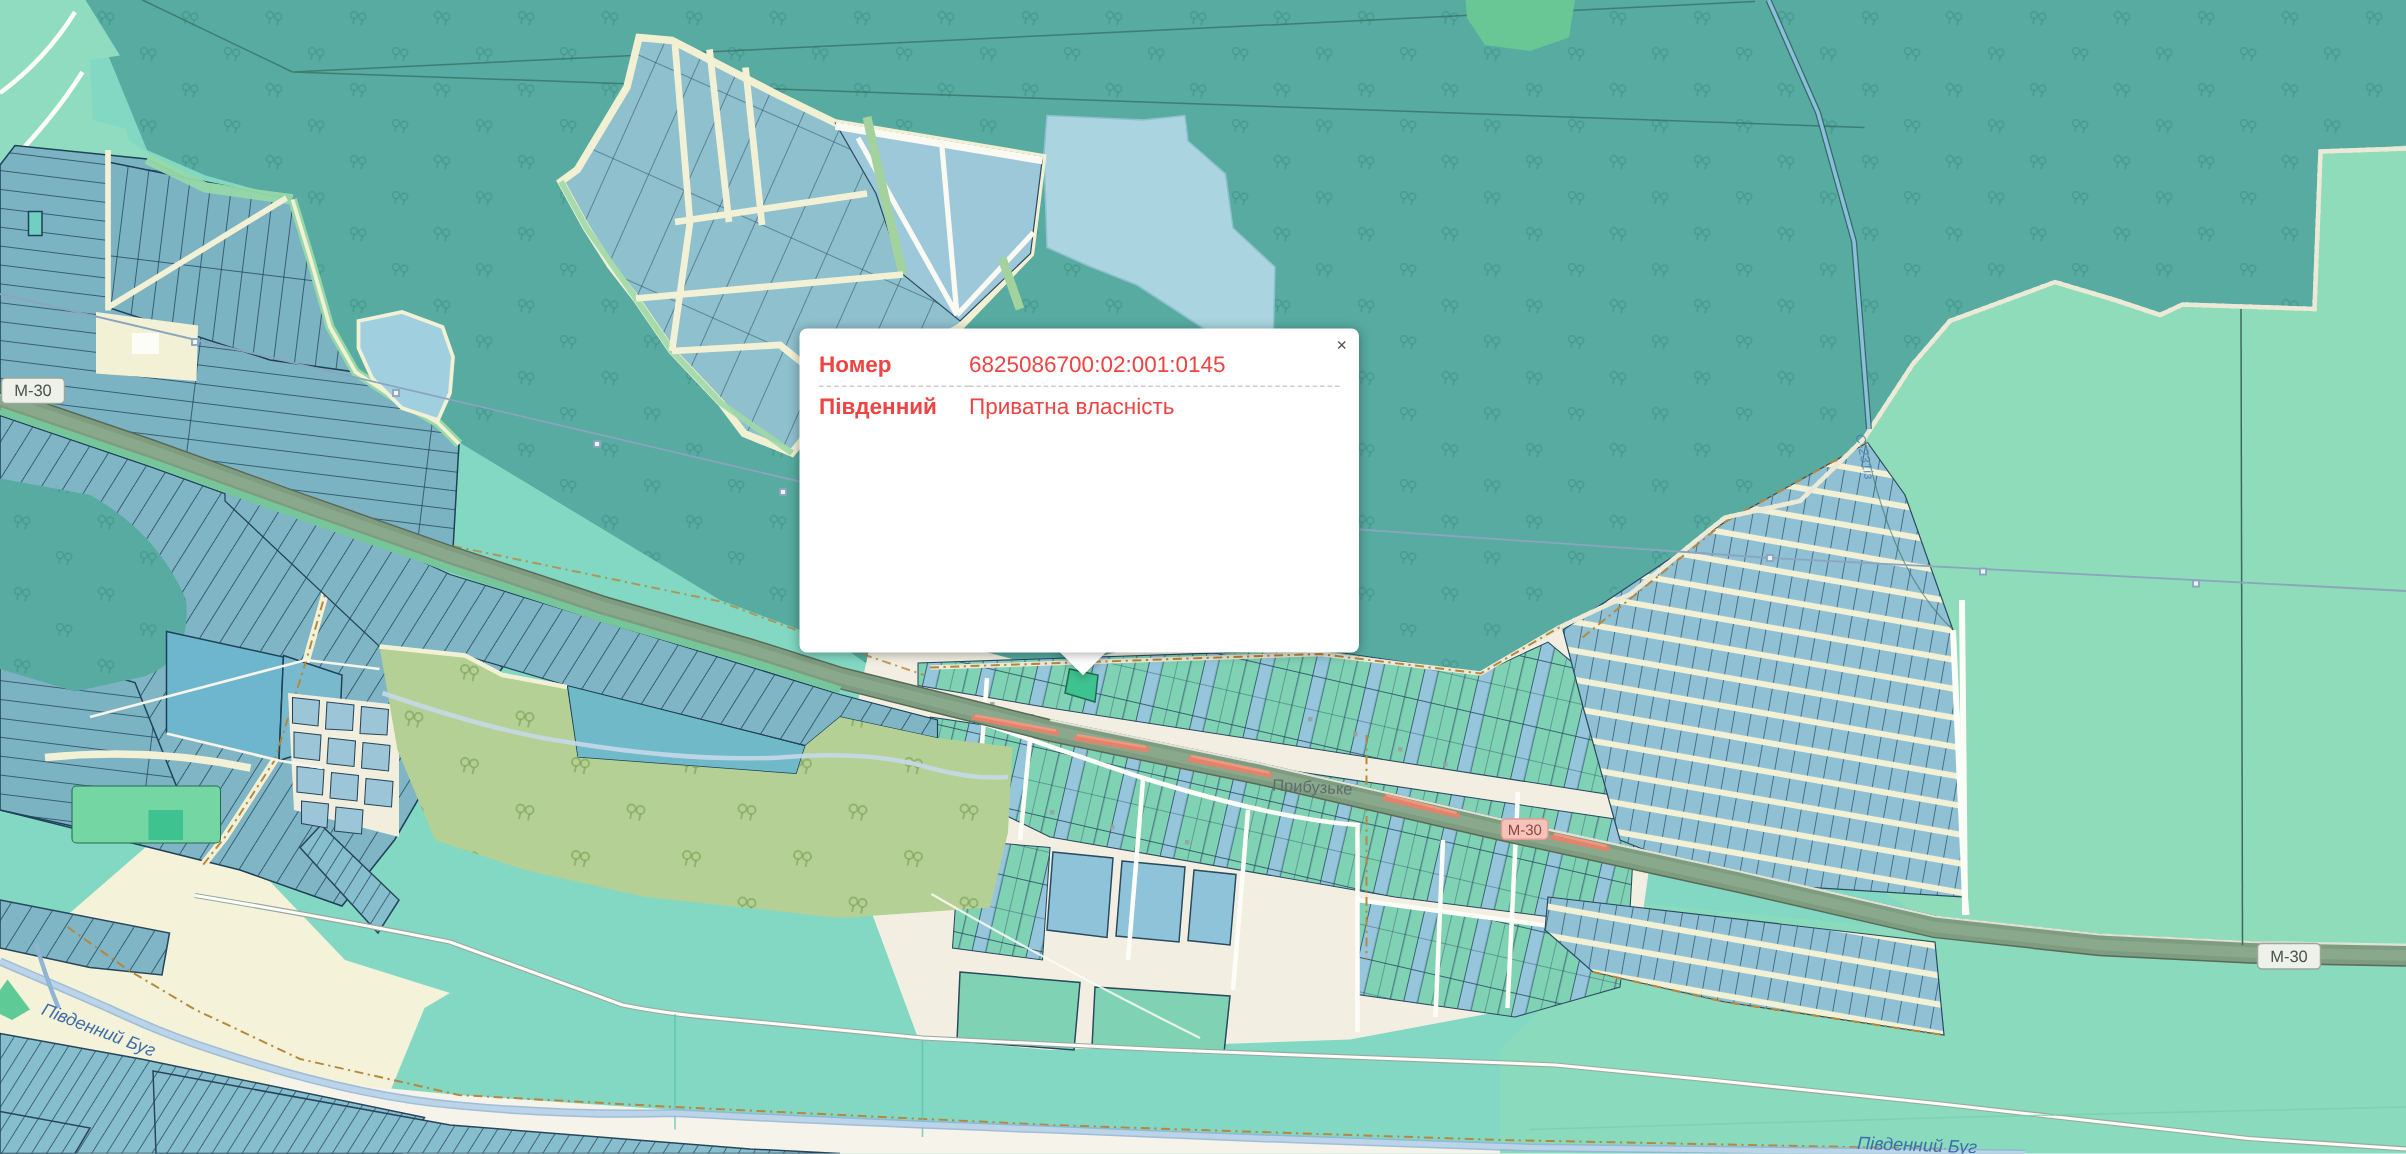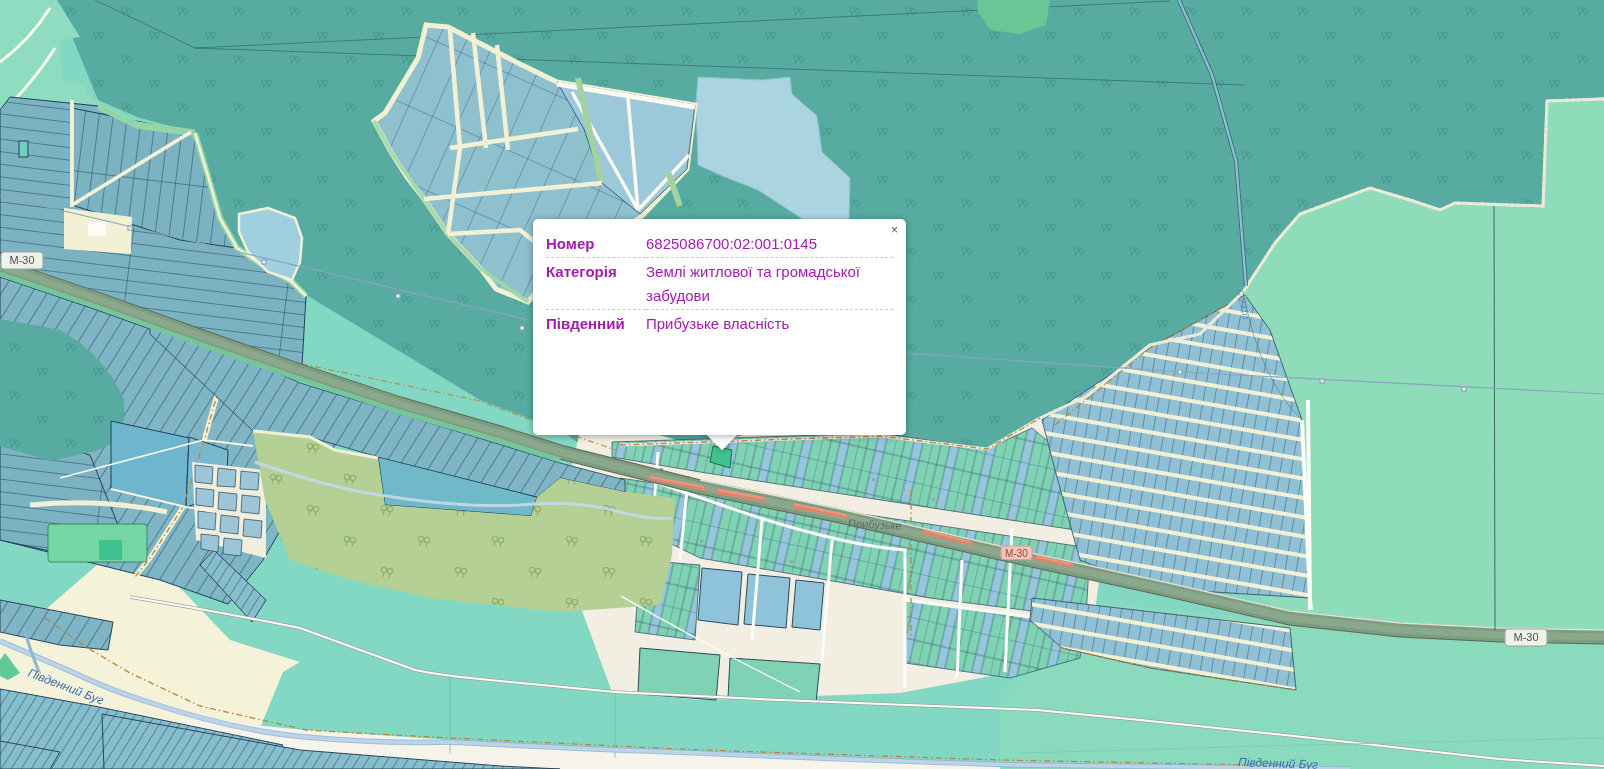--- a/index.html
+++ b/index.html
@@ -1,21 +1,21 @@
 <!DOCTYPE html>
 <html><head>
 <meta charset="utf-8">
 <style>
 html,body{margin:0;padding:0;background:#fff}
 #map{position:relative;width:1604px;height:769px;overflow:hidden;font-family:"Liberation Sans",sans-serif}
 #map svg{position:absolute;left:0;top:0}
 .popup{position:absolute;left:533px;top:219px;width:373px;height:216px;background:#fff;border-radius:5px;box-shadow:0 1px 7px rgba(0,0,0,0.35);z-index:5}
 .ptr{position:absolute;left:707px;top:414px;width:30px;height:30px;background:#fff;transform:rotate(45deg);box-shadow:2px 2px 5px rgba(0,0,0,0.18);z-index:3}
 .closex{position:absolute;top:4px;right:8px;font-size:12px;color:#555;font-weight:normal;z-index:7;font-family:"Liberation Sans",sans-serif}
-table.pt{border-collapse:collapse;margin:11px 0 0 13px;width:347px;font-size:15px;line-height:24.7px;color:#a21caf;z-index:7;position:relative}
+table.pt{border-collapse:collapse;margin:11px 0 0 13px;width:347px;font-size:15px;line-height:24.7px;color:#ef4444;z-index:7;position:relative}
 table.pt td{vertical-align:top;padding:2px 0 0 0;border-bottom:1px dashed #ccc}
 table.pt tr.last td{border-bottom:none}
 table.pt td.lb{font-weight:bold;width:100px;padding-right:0}
 </style>
 </head>
 <body>
 <div id="map">
 <svg width="1604" height="769" viewBox="0 0 1604 769">
 <defs>
 <pattern id="trees" width="56" height="48" patternUnits="userSpaceOnUse">
@@ -282,24 +282,20 @@
 </svg>
 <div class="ptr"></div>
 <div class="popup">
 <span class="closex">×</span>
 <table class="pt">
 <tbody>
           <tr>
             <td class="lb">Номер</td>
             <td>6825086700:02:001:0145</td>
           </tr>
-<tr>
-            <td class="lb">Категорія</td>
-            <td>Землі житлової та громадської забудови</td>
-          </tr>
 <tr class="last">
             <td class="lb">Південний</td>
-            <td>Прибузьке власність</td>
+            <td>Приватна власність</td>
           </tr>
 </tbody>
       </table>
 </div>
 </div>
 
 </body></html>

